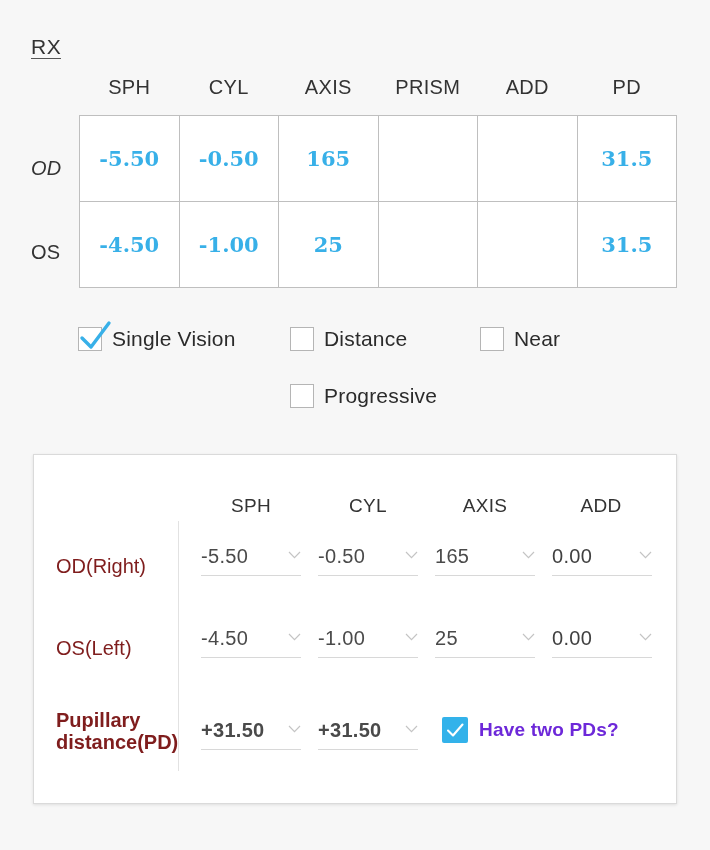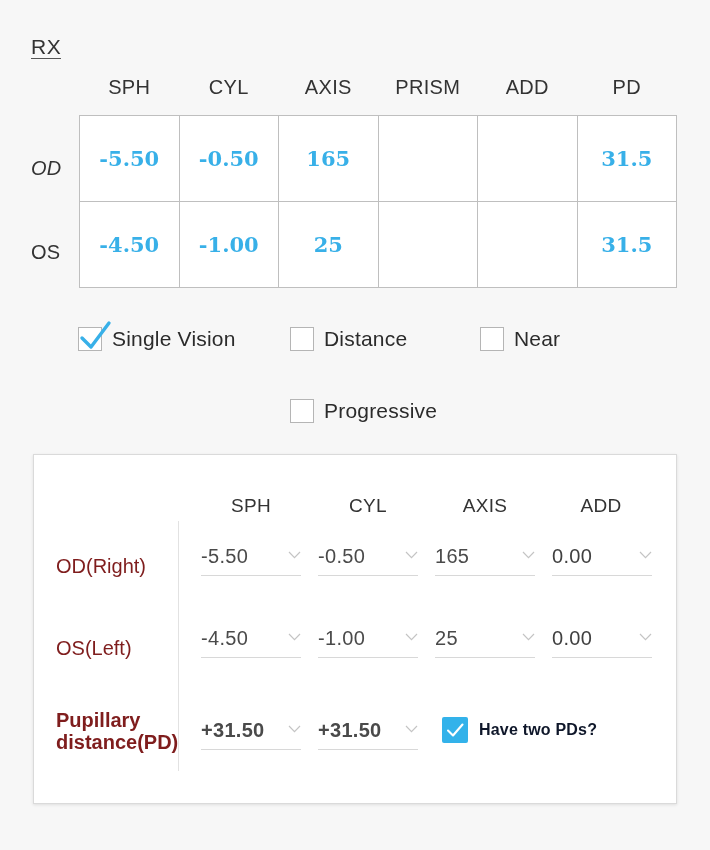--- a/index.html
+++ b/index.html
@@ -191,22 +191,22 @@
     height: 8px;
   }
   .pd-check {
     position: absolute;
     display: flex;
     align-items: center;
     gap: 11px;
     white-space: nowrap;
   }
   .pd-check .pd-label {
-    font-size: 16px;
-    color: #0f172a;
+    font-size: 19px;
+    color: #6d28d9;
     letter-spacing: .2px;
   }
 </style>
 </head>
 <body>
 
 <div class="rx-title">RX</div>
 
 <div class="row-label od">OD</div>
 <div class="row-label os">OS</div>
@@ -265,21 +265,21 @@
     <div class="check-item" style="left:480px; top:5px;">
       <span class="box-outline"></span>
       <span class="cb-label">Near</span>
     </div>
 
   </div>
 
   <div class="check-row">
 
 
-    <div class="check-item" style="left:290px; top:20px;">
+    <div class="check-item" style="left:290px; top:5px;">
       <span class="box-outline"></span>
       <span class="cb-label">Progressive</span>
     </div>
 
   </div>
 </div>
 
 <div class="panel">
 
   <div class="panel-divider"></div>

